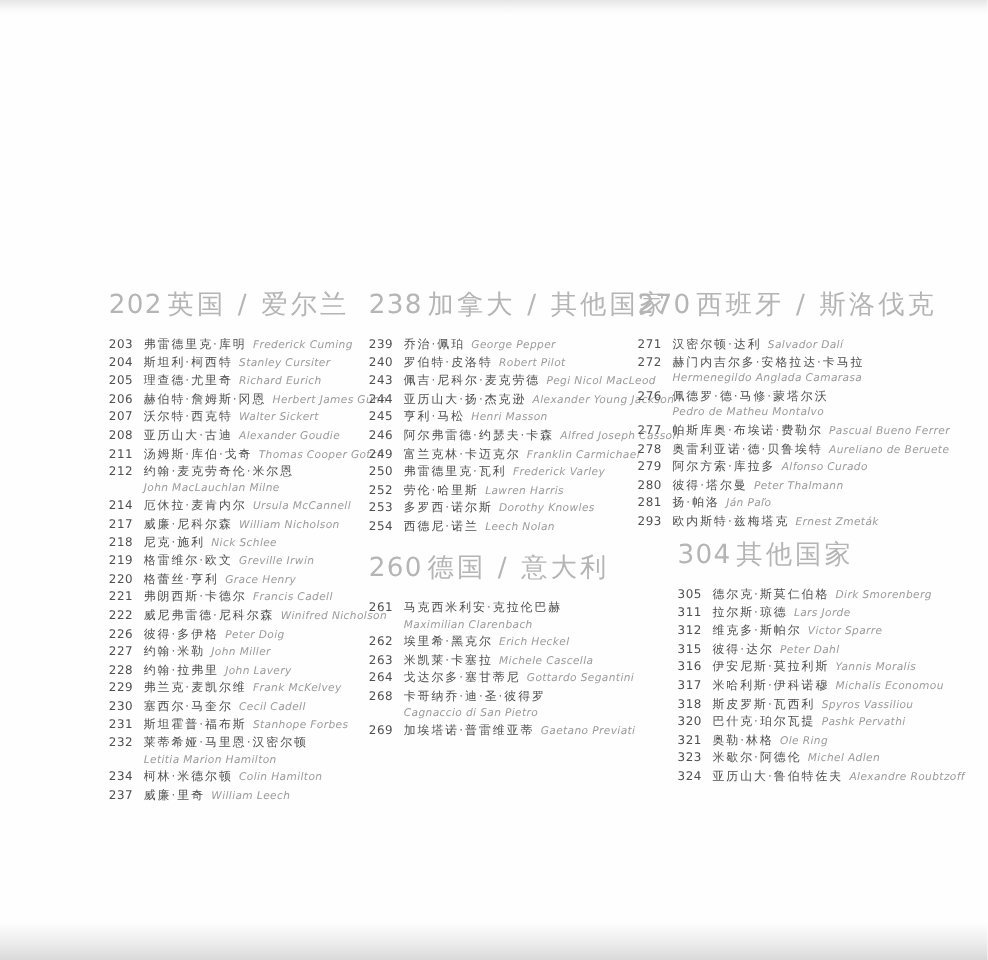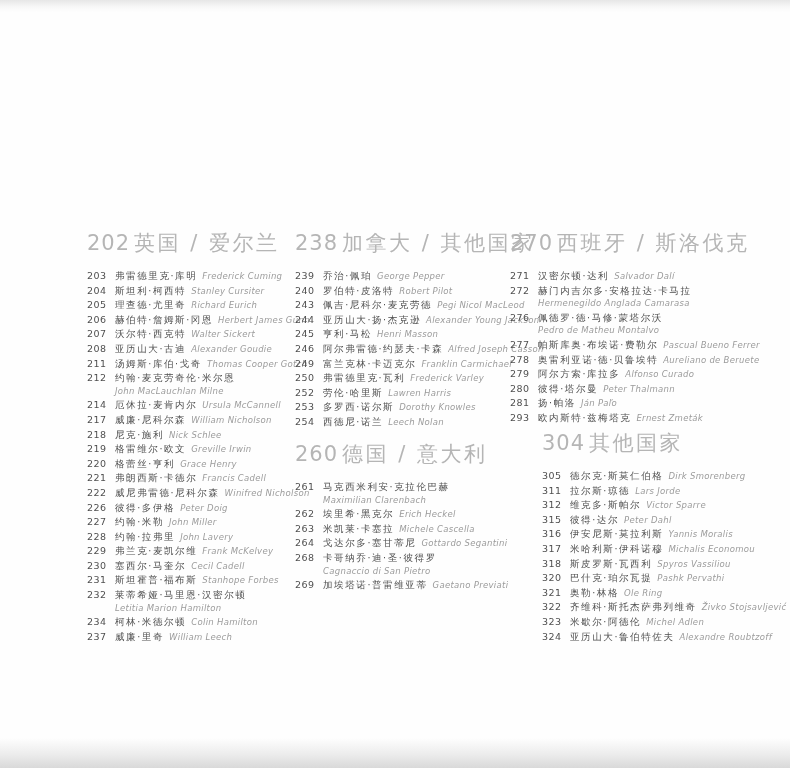--- a/index.html
+++ b/index.html
@@ -429,26 +429,20 @@
       <span class="cn">巴什克·珀尔瓦提</span><i class="en">Pashk Pervathi</i>
     </span>
   </div>
           <div class="entry">
     <span class="pg">321</span>
     <span class="names">
       <span class="cn">奥勒·林格</span><i class="en">Ole Ring</i>
     </span>
   </div>
           <div class="entry">
-    <span class="pg">322</span>
-    <span class="names">
-      <span class="cn">齐维科·斯托杰萨弗列维奇</span><i class="en">Živko Stojsavljević</i>
-    </span>
-  </div>
-          <div class="entry">
     <span class="pg">323</span>
     <span class="names">
       <span class="cn">米歇尔·阿德伦</span><i class="en">Michel Adlen</i>
     </span>
   </div>
           <div class="entry">
     <span class="pg">324</span>
     <span class="names">
       <span class="cn">亚历山大·鲁伯特佐夫</span><i class="en">Alexandre Roubtzoff</i>
     </span>

